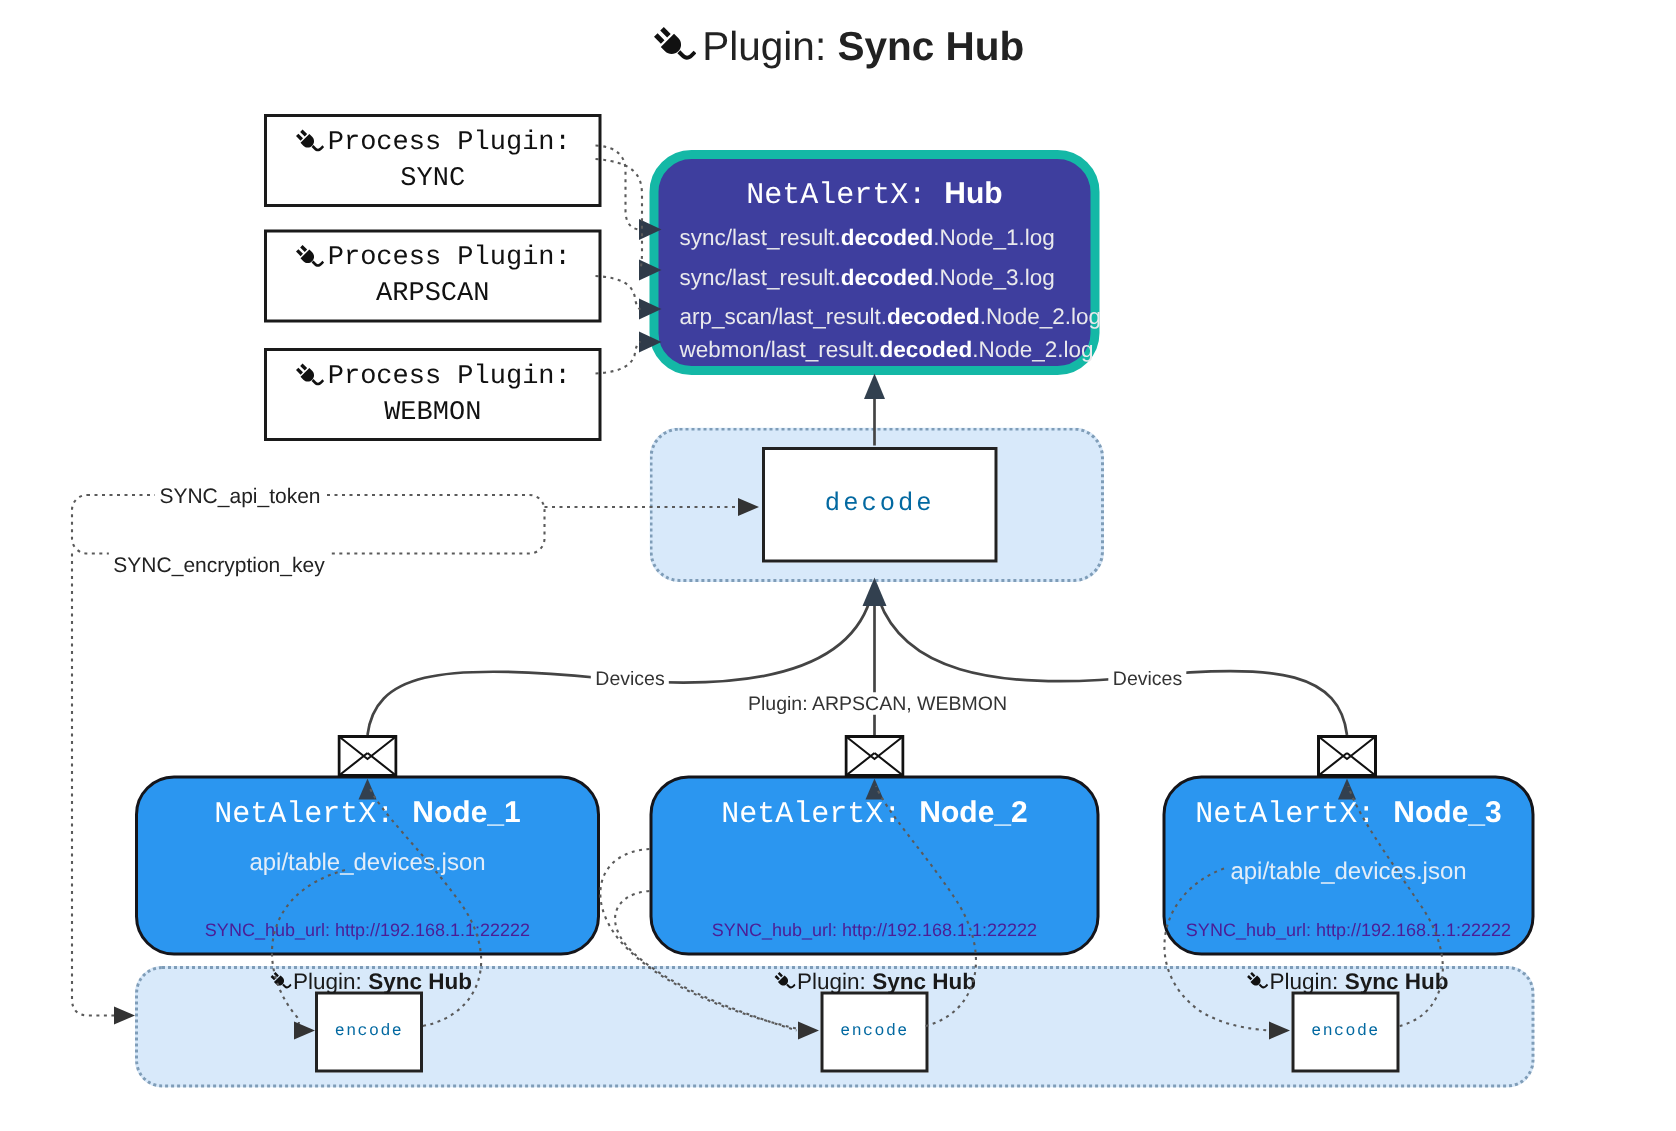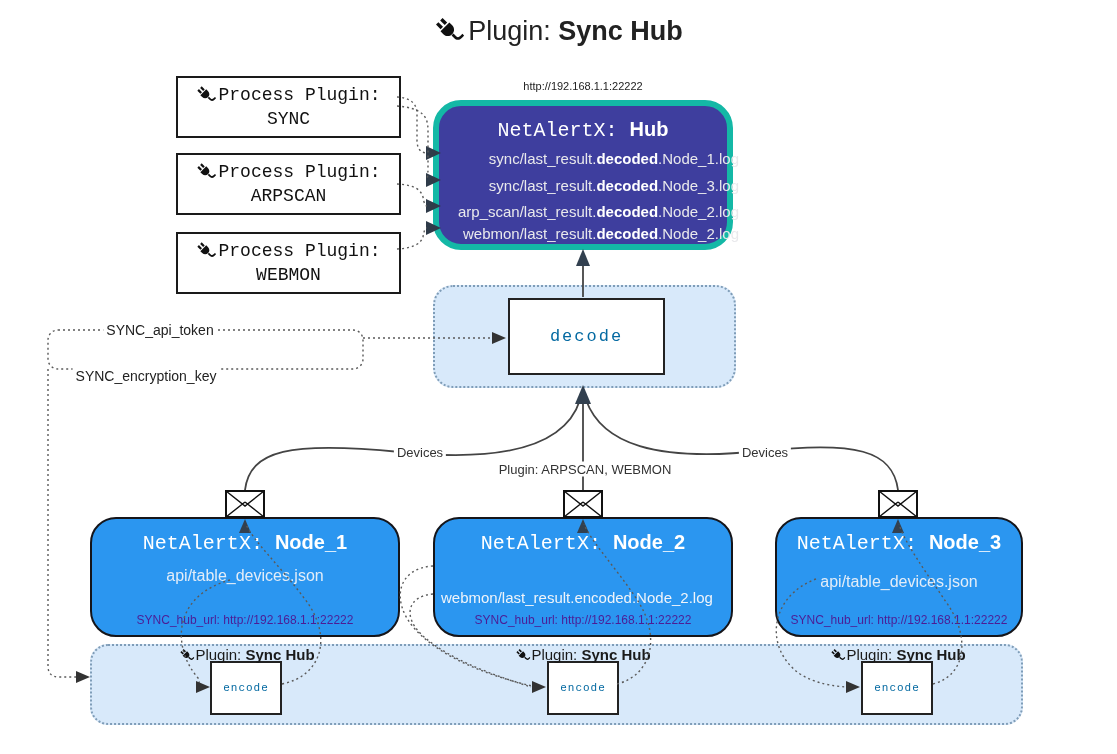--- a/index.html
+++ b/index.html
@@ -18,21 +18,21 @@
         font-family:"Liberation Mono",monospace;font-size:18px;line-height:24px;color:#111;}
   .pbox .row1{display:flex;align-items:center;}
   .pbox .plug{width:20px;height:20px;margin-right:2px;}
 
   
   #hub{left:433px;top:100px;width:300px;height:150px;background:#3E3E9E;
        border:6px solid #14b8a6;border-radius:28px;box-sizing:border-box;}
   #hub-title{left:0;top:12px;width:100%;text-align:center;font-size:20px;color:#fff;}
   #hub-title .pre{font-family:"Liberation Mono",monospace;}
   #hub-title .nm{font-weight:bold;}
-  .hublog{left:14px;width:286px;height:18px;font-size:15px;color:#E9E9EC;white-space:nowrap;text-align:right;}
+  .hublog{left:14px;width:286px;height:18px;font-size:15px;color:#E9E9EC;white-space:nowrap;}
   .hublog b{color:#fff;}
   #hub-url{left:433px;top:80px;width:300px;text-align:center;font-size:11px;color:#222;}
 
   
   .panel{background:#D8E9FA;border:2px dotted #7F9DB8;border-radius:20px;box-sizing:border-box;}
   #decode-panel{left:433px;top:285px;width:303px;height:103px;}
   #bottom-panel{left:90px;top:644px;width:933px;height:81px;border-radius:18px;}
 
   .wbox{background:#fff;border:2px solid #222;box-sizing:border-box;
         display:flex;align-items:center;justify-content:center;
@@ -156,21 +156,20 @@
         <svg class="plug" viewBox="0 0 24 24">
           <g transform="rotate(-45 12 12)">
             <path d="M8.3 1h2.7v5.2H8.3zM13 1h2.7v5.2H13zM7 7.4h10v3.2c0 2.8-2.2 5-5 5s-5-2.2-5-5zM10.9 16h2.2v3c0 1.5.8 2.2 2.4 2.2H18v2h-2.7c-2.7 0-4.4-1.6-4.4-4.1z"></path>
           </g>
         </svg>
         <span>Process Plugin:</span>
       </span>
     <span>WEBMON</span>
   </div>
 
-  <div id="hub-url" class="abs">http://192.168.1.1:22222</div>
   <div id="hub" class="abs z2">
     <div id="hub-title" class="abs">
       <span class="pre">NetAlertX: </span><span class="nm">Hub</span>
     </div>
     <div class="abs hublog" style="top:44px;"><span>sync/last_result.</span><b>decoded</b><span>.Node_1.log</span></div>
     <div class="abs hublog" style="top:71px;"><span>sync/last_result.</span><b>decoded</b><span>.Node_3.log</span></div>
     <div class="abs hublog" style="top:97px;"><span>arp_scan/last_result.</span><b>decoded</b><span>.Node_2.log</span></div>
     <div class="abs hublog" style="top:119px;"><span>webmon/last_result.</span><b>decoded</b><span>.Node_2.log</span></div>
   </div>
 
@@ -184,21 +183,20 @@
   <div class="abs linelabel" style="left:765px;top:452px;">Devices</div>
   <div class="abs linelabel" style="left:585px;top:469px;">Plugin: ARPSCAN, WEBMON</div>
 
   <div class="abs node z2" style="left:90px;top:517px;width:310px;height:120px;">
     <div class="node-title abs"><span class="pre">NetAlertX: </span><span class="nm">Node_1</span></div>
     <div class="abs nfile" style="left:0;width:100%;top:48px;text-align:center;">api/table_devices.json</div>
     <div class="abs nurl">SYNC_hub_url: http://192.168.1.1:22222</div>
   </div>
   <div class="abs node z2" style="left:433px;top:517px;width:300px;height:120px;">
     <div class="node-title abs"><span class="pre">NetAlertX: </span><span class="nm">Node_2</span></div>
-    <div class="abs nfile2" style="left:6px;top:70px;">webmon/last_result.encoded.Node_2.log</div>
     <div class="abs nurl">SYNC_hub_url: http://192.168.1.1:22222</div>
   </div>
   <div class="abs node z2" style="left:775px;top:517px;width:248px;height:120px;">
     <div class="node-title abs"><span class="pre">NetAlertX: </span><span class="nm">Node_3</span></div>
     <div class="abs nfile" style="left:0;width:100%;top:54px;text-align:center;">api/table_devices.json</div>
     <div class="abs nurl">SYNC_hub_url: http://192.168.1.1:22222</div>
   </div>
 
   <div class="abs envelope" style="left:225px;top:490px;">
     <svg viewBox="0 0 40 28" width="40" height="28">

